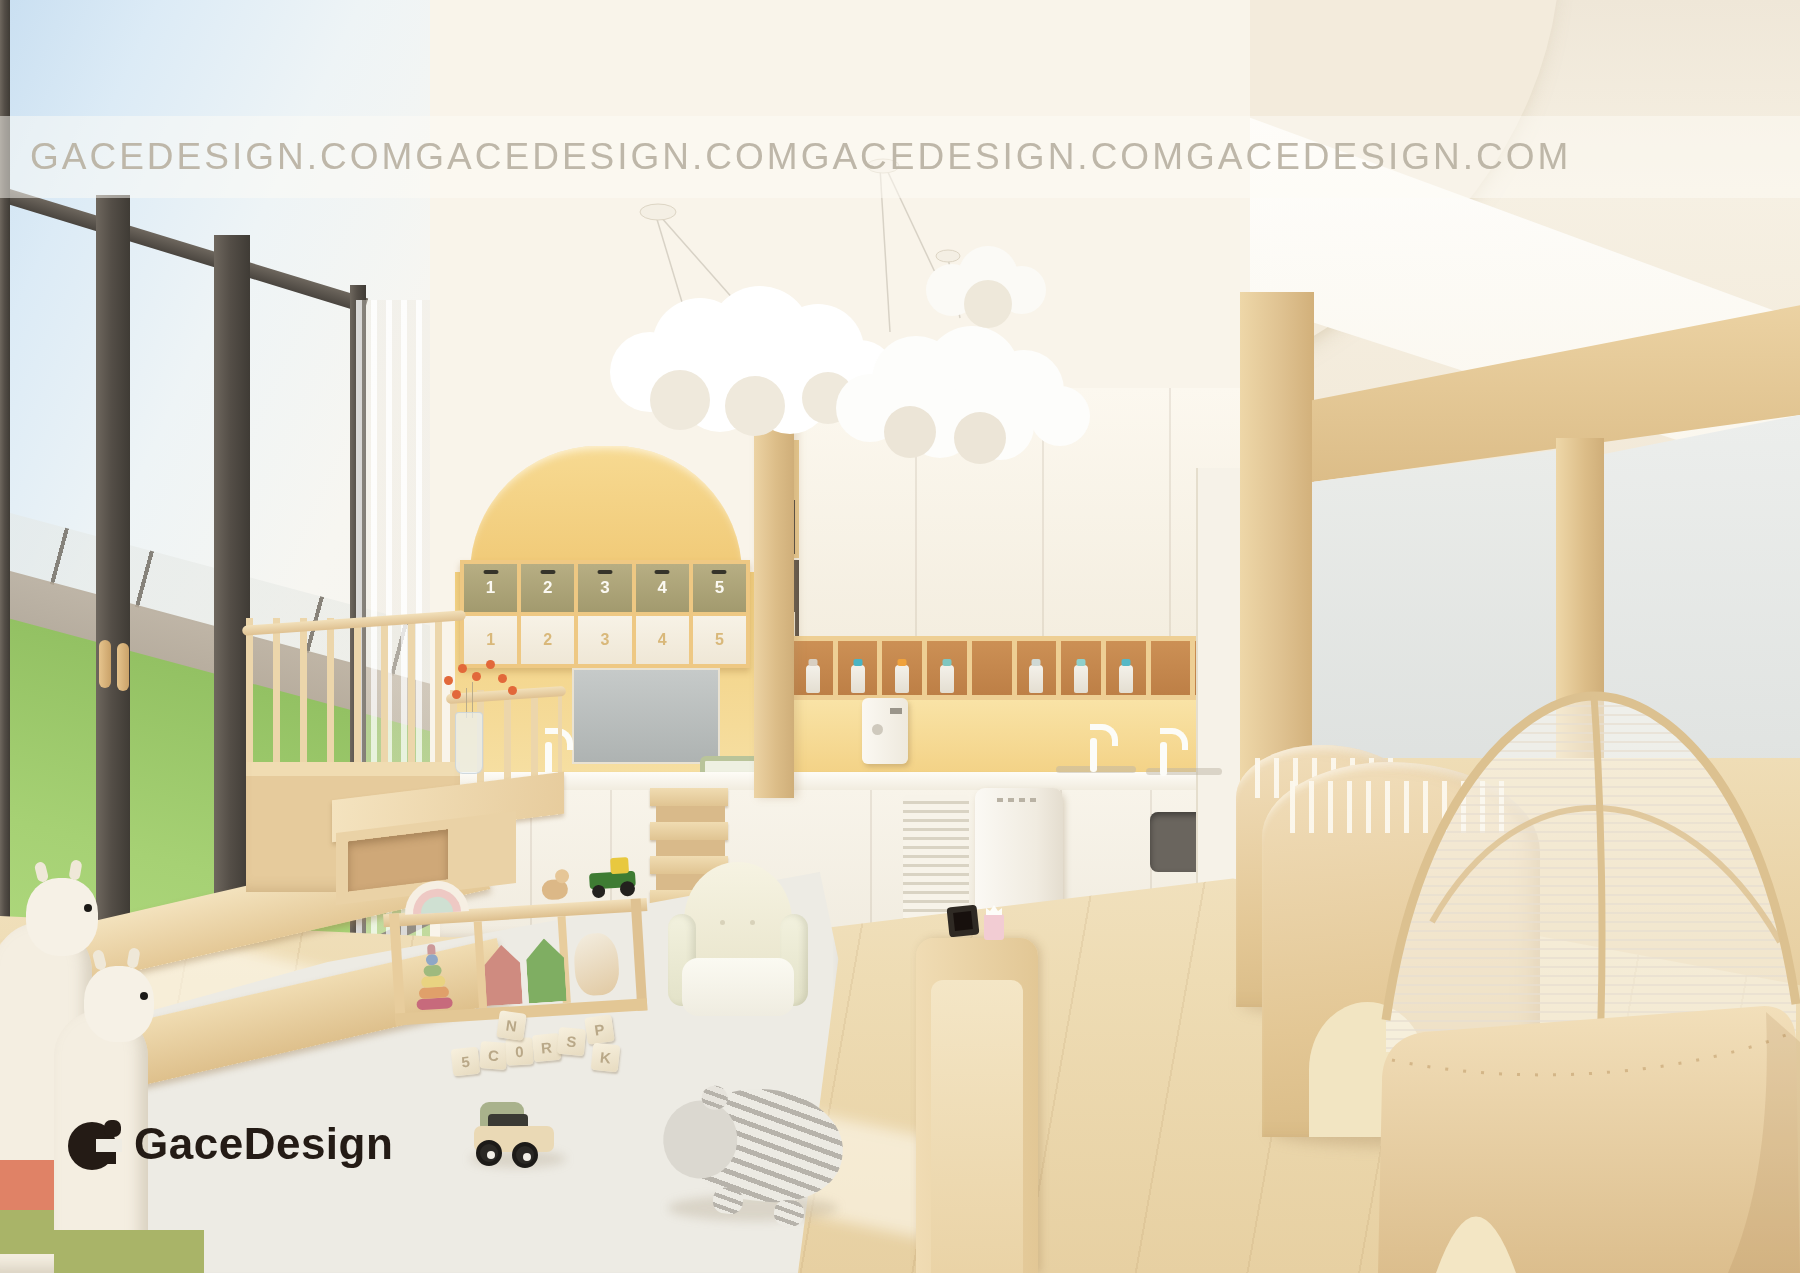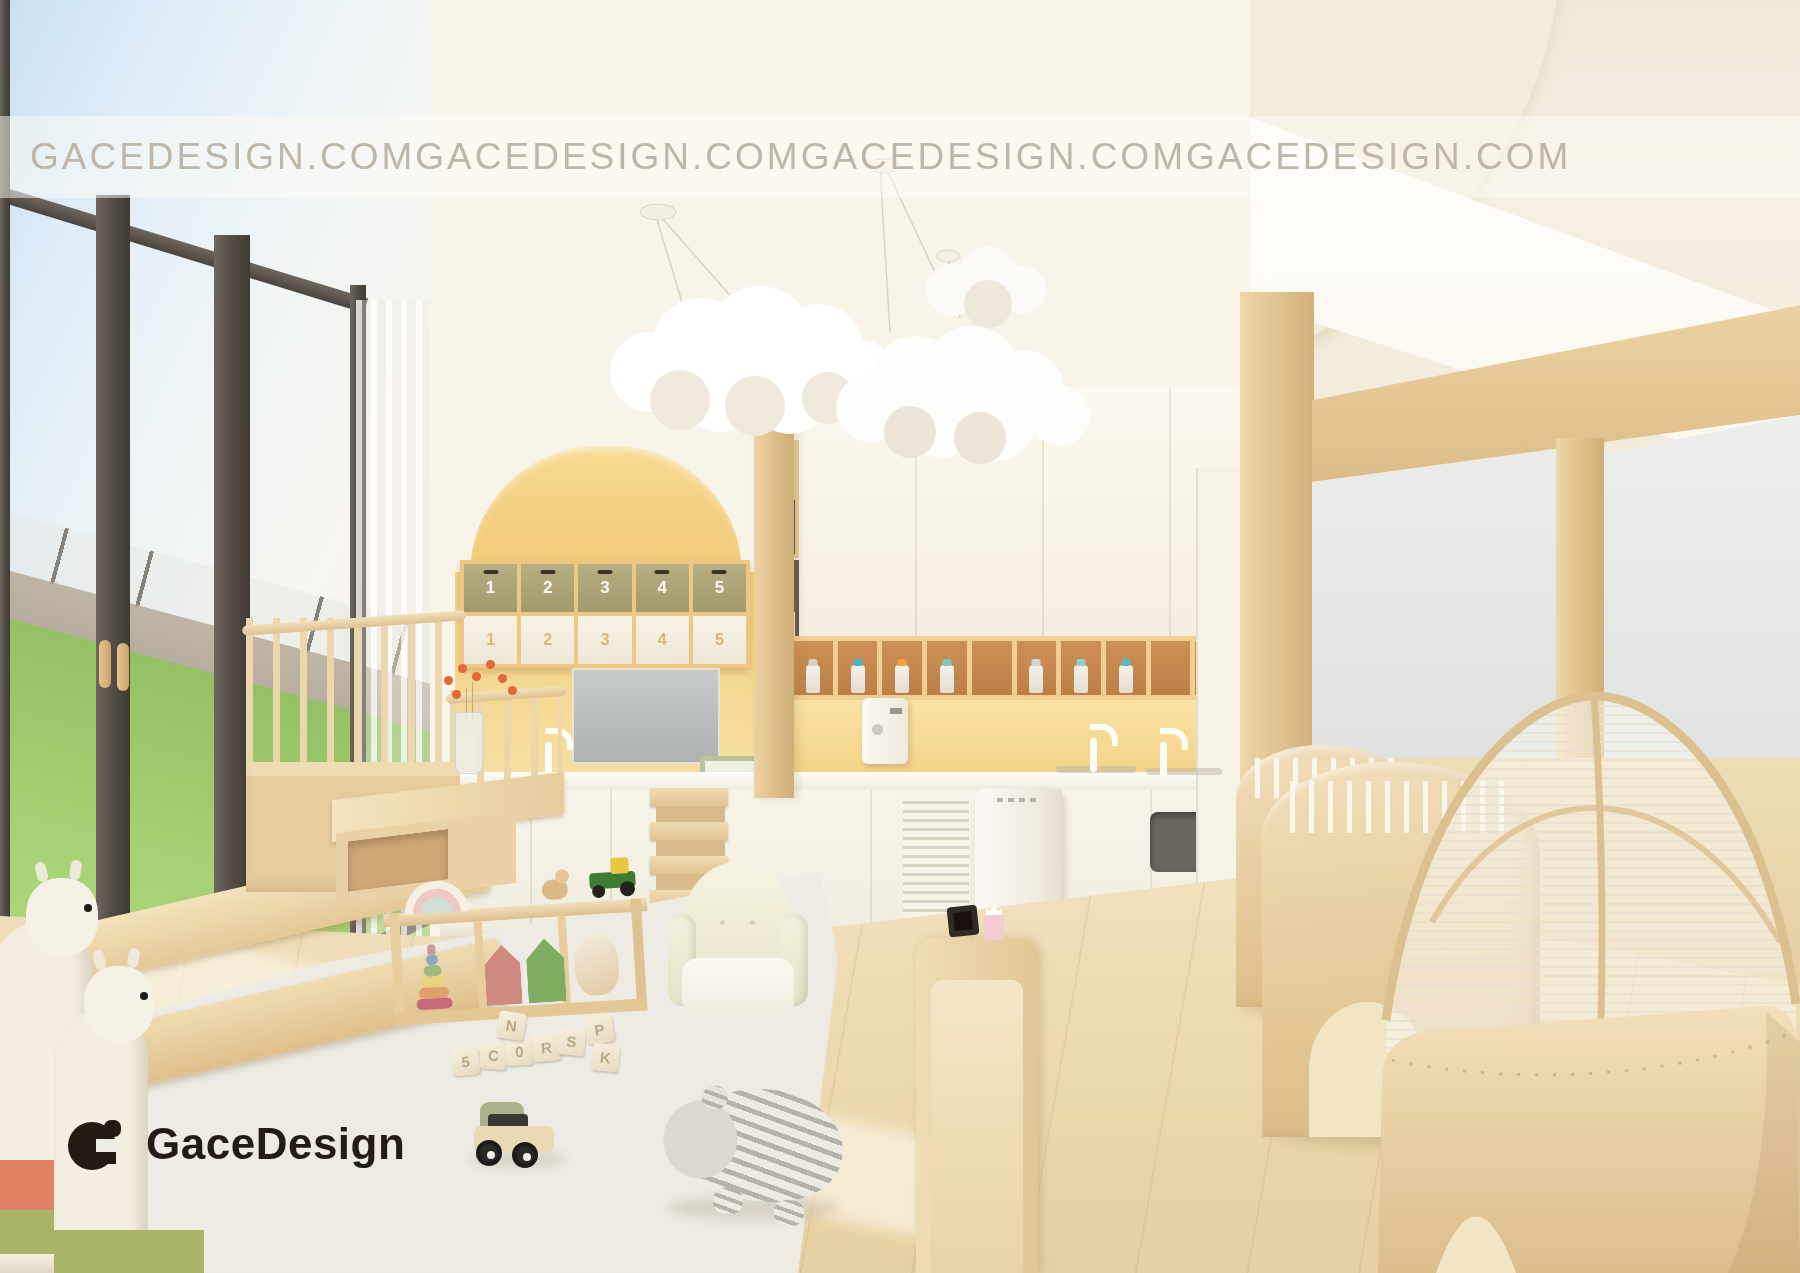--- a/index.html
+++ b/index.html
@@ -227,21 +227,21 @@
     background:repeating-linear-gradient(14deg,#eceae3 0 8px,#b7b3ab 8px 13px);}
   #hippo-head{position:absolute;left:0;top:18px;width:74px;height:78px;border-radius:50%;
     background:#dbd8d0;}
   #hippo-ear{position:absolute;left:34px;top:2px;width:26px;height:24px;border-radius:50%;
     background:repeating-linear-gradient(14deg,#e6e3dc 0 6px,#b7b3ab 6px 10px);}
   .hippo-foot{position:absolute;width:30px;height:26px;border-radius:12px;
     background:repeating-linear-gradient(14deg,#eceae3 0 6px,#b7b3ab 6px 10px);}
   .toy-shadow{background:rgba(150,130,100,.22);border-radius:50%;filter:blur(5px);z-index:20;}
 
   
-  #logo{left:66px;top:1116px;z-index:60;display:flex;align-items:center;gap:24px;}
+  #logo{left:66px;top:1116px;z-index:60;display:flex;align-items:center;gap:12px;}
   #logo-text{font-size:44px;font-weight:700;color:#241b15;letter-spacing:.5px;}
 
   .wirelayer{z-index:12;}
 </style>
 </head>
 <body>
 
 <div class="scene">
 
   <div class="abs" id="ceiling">

